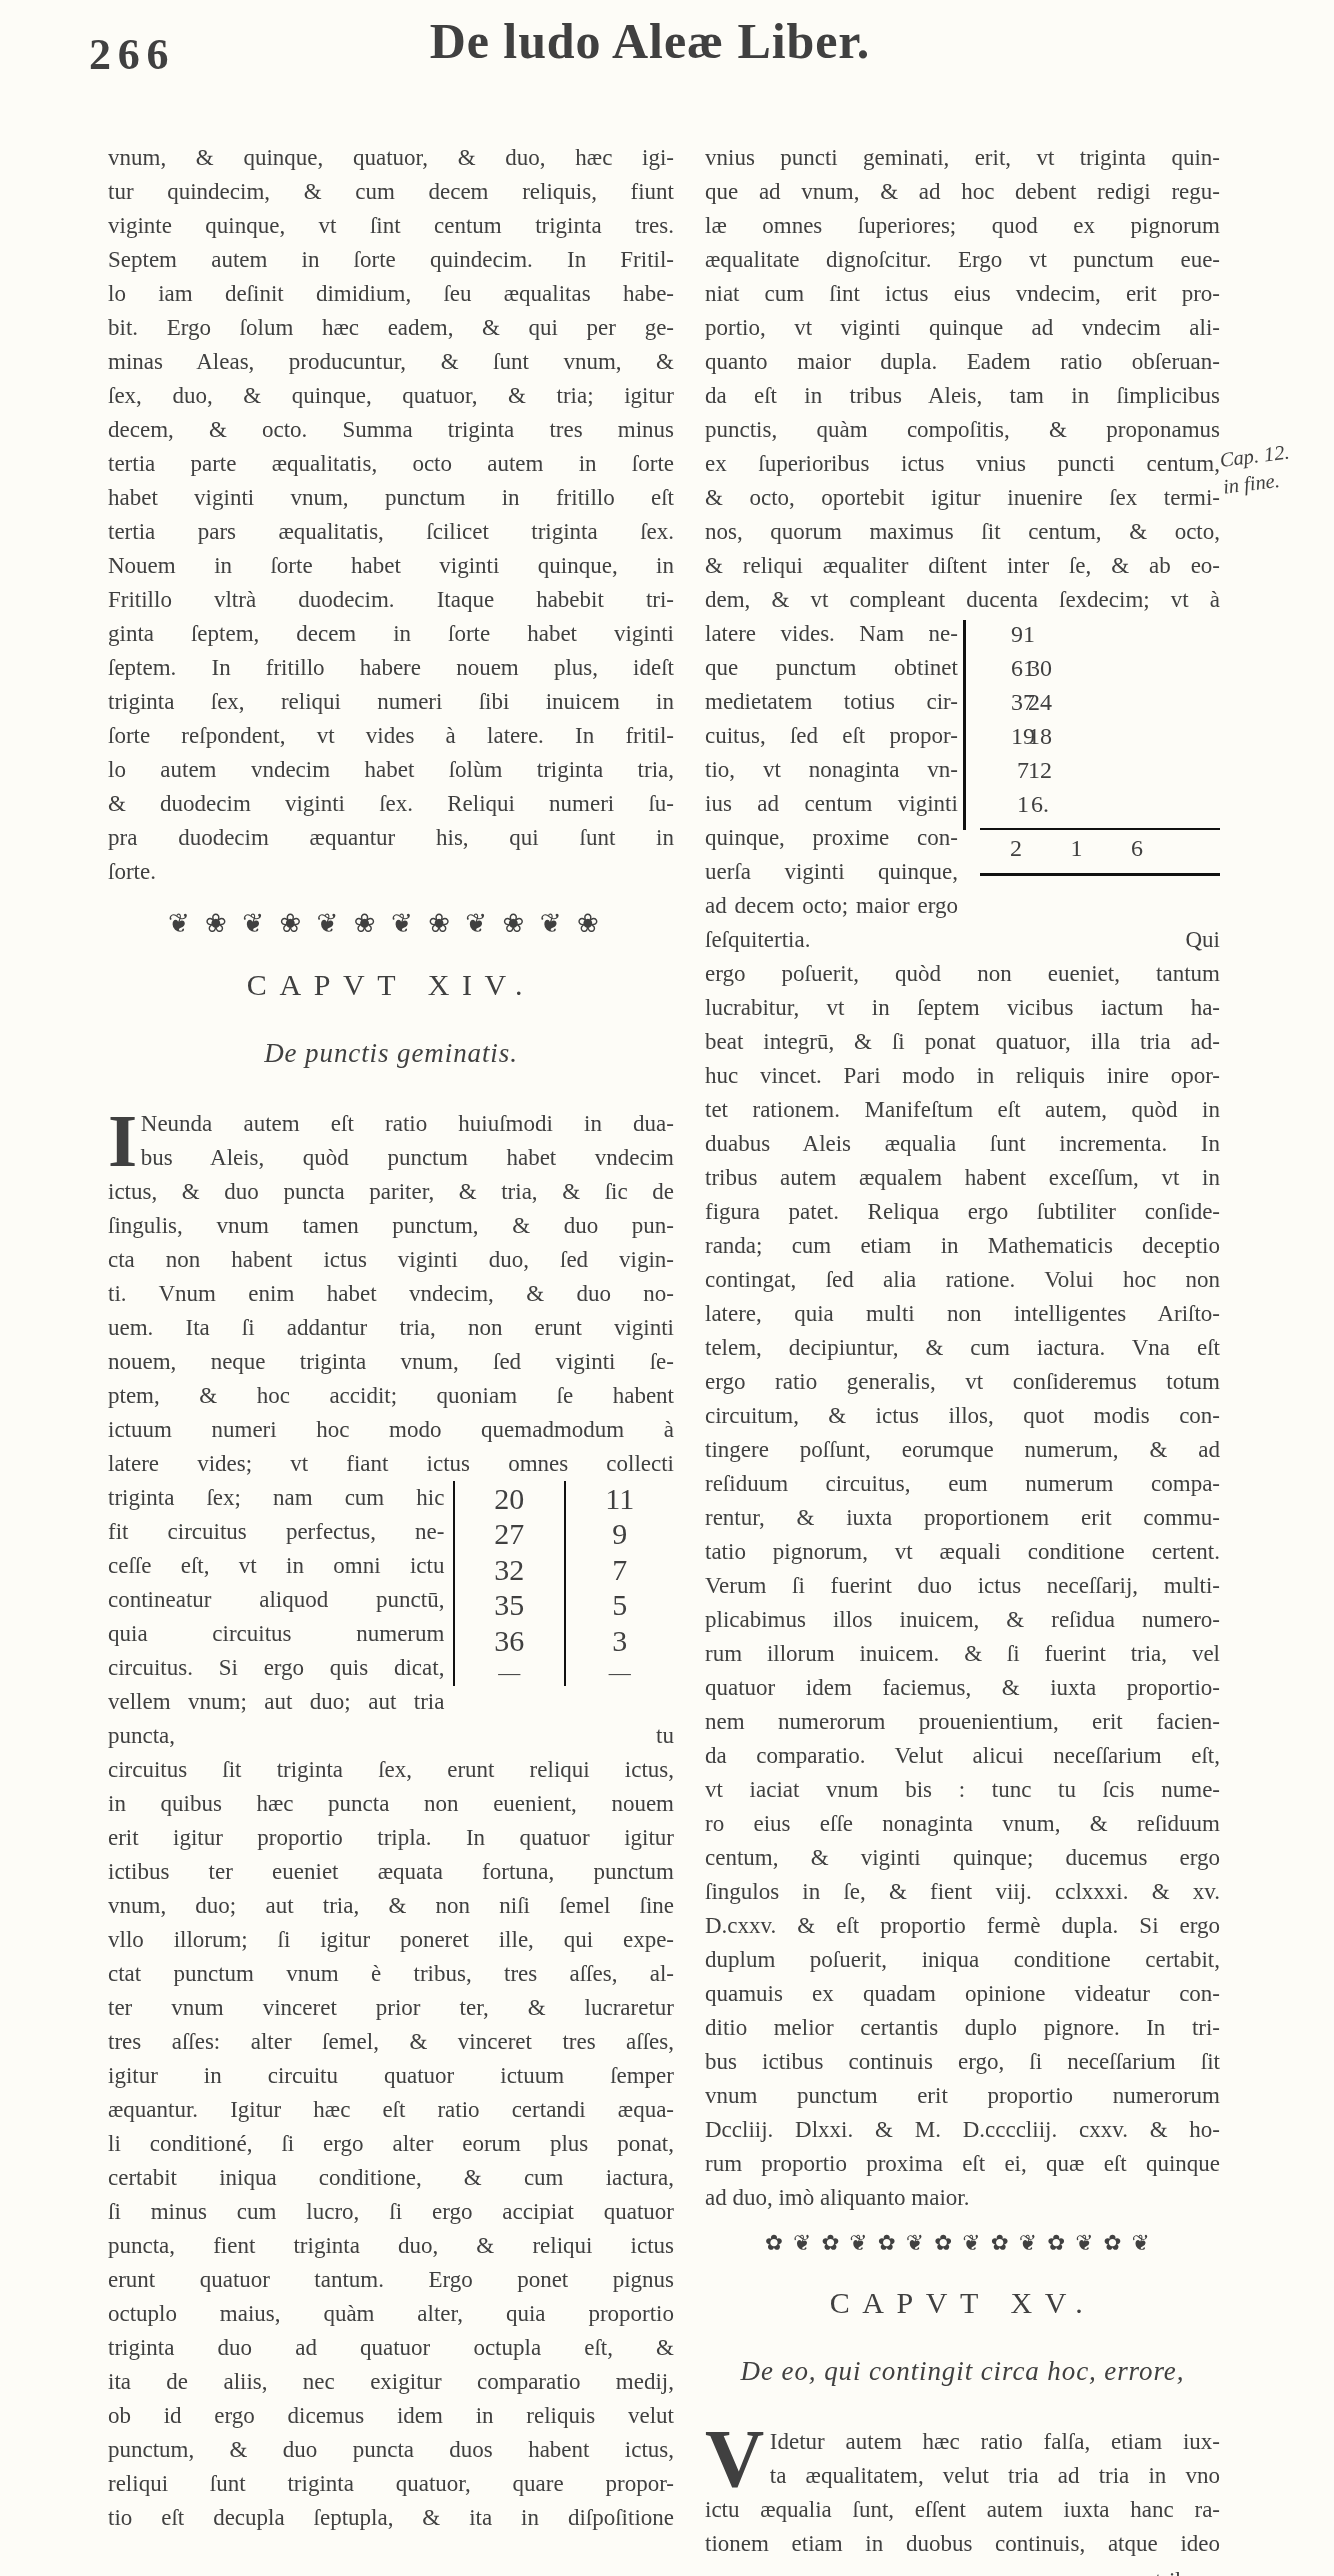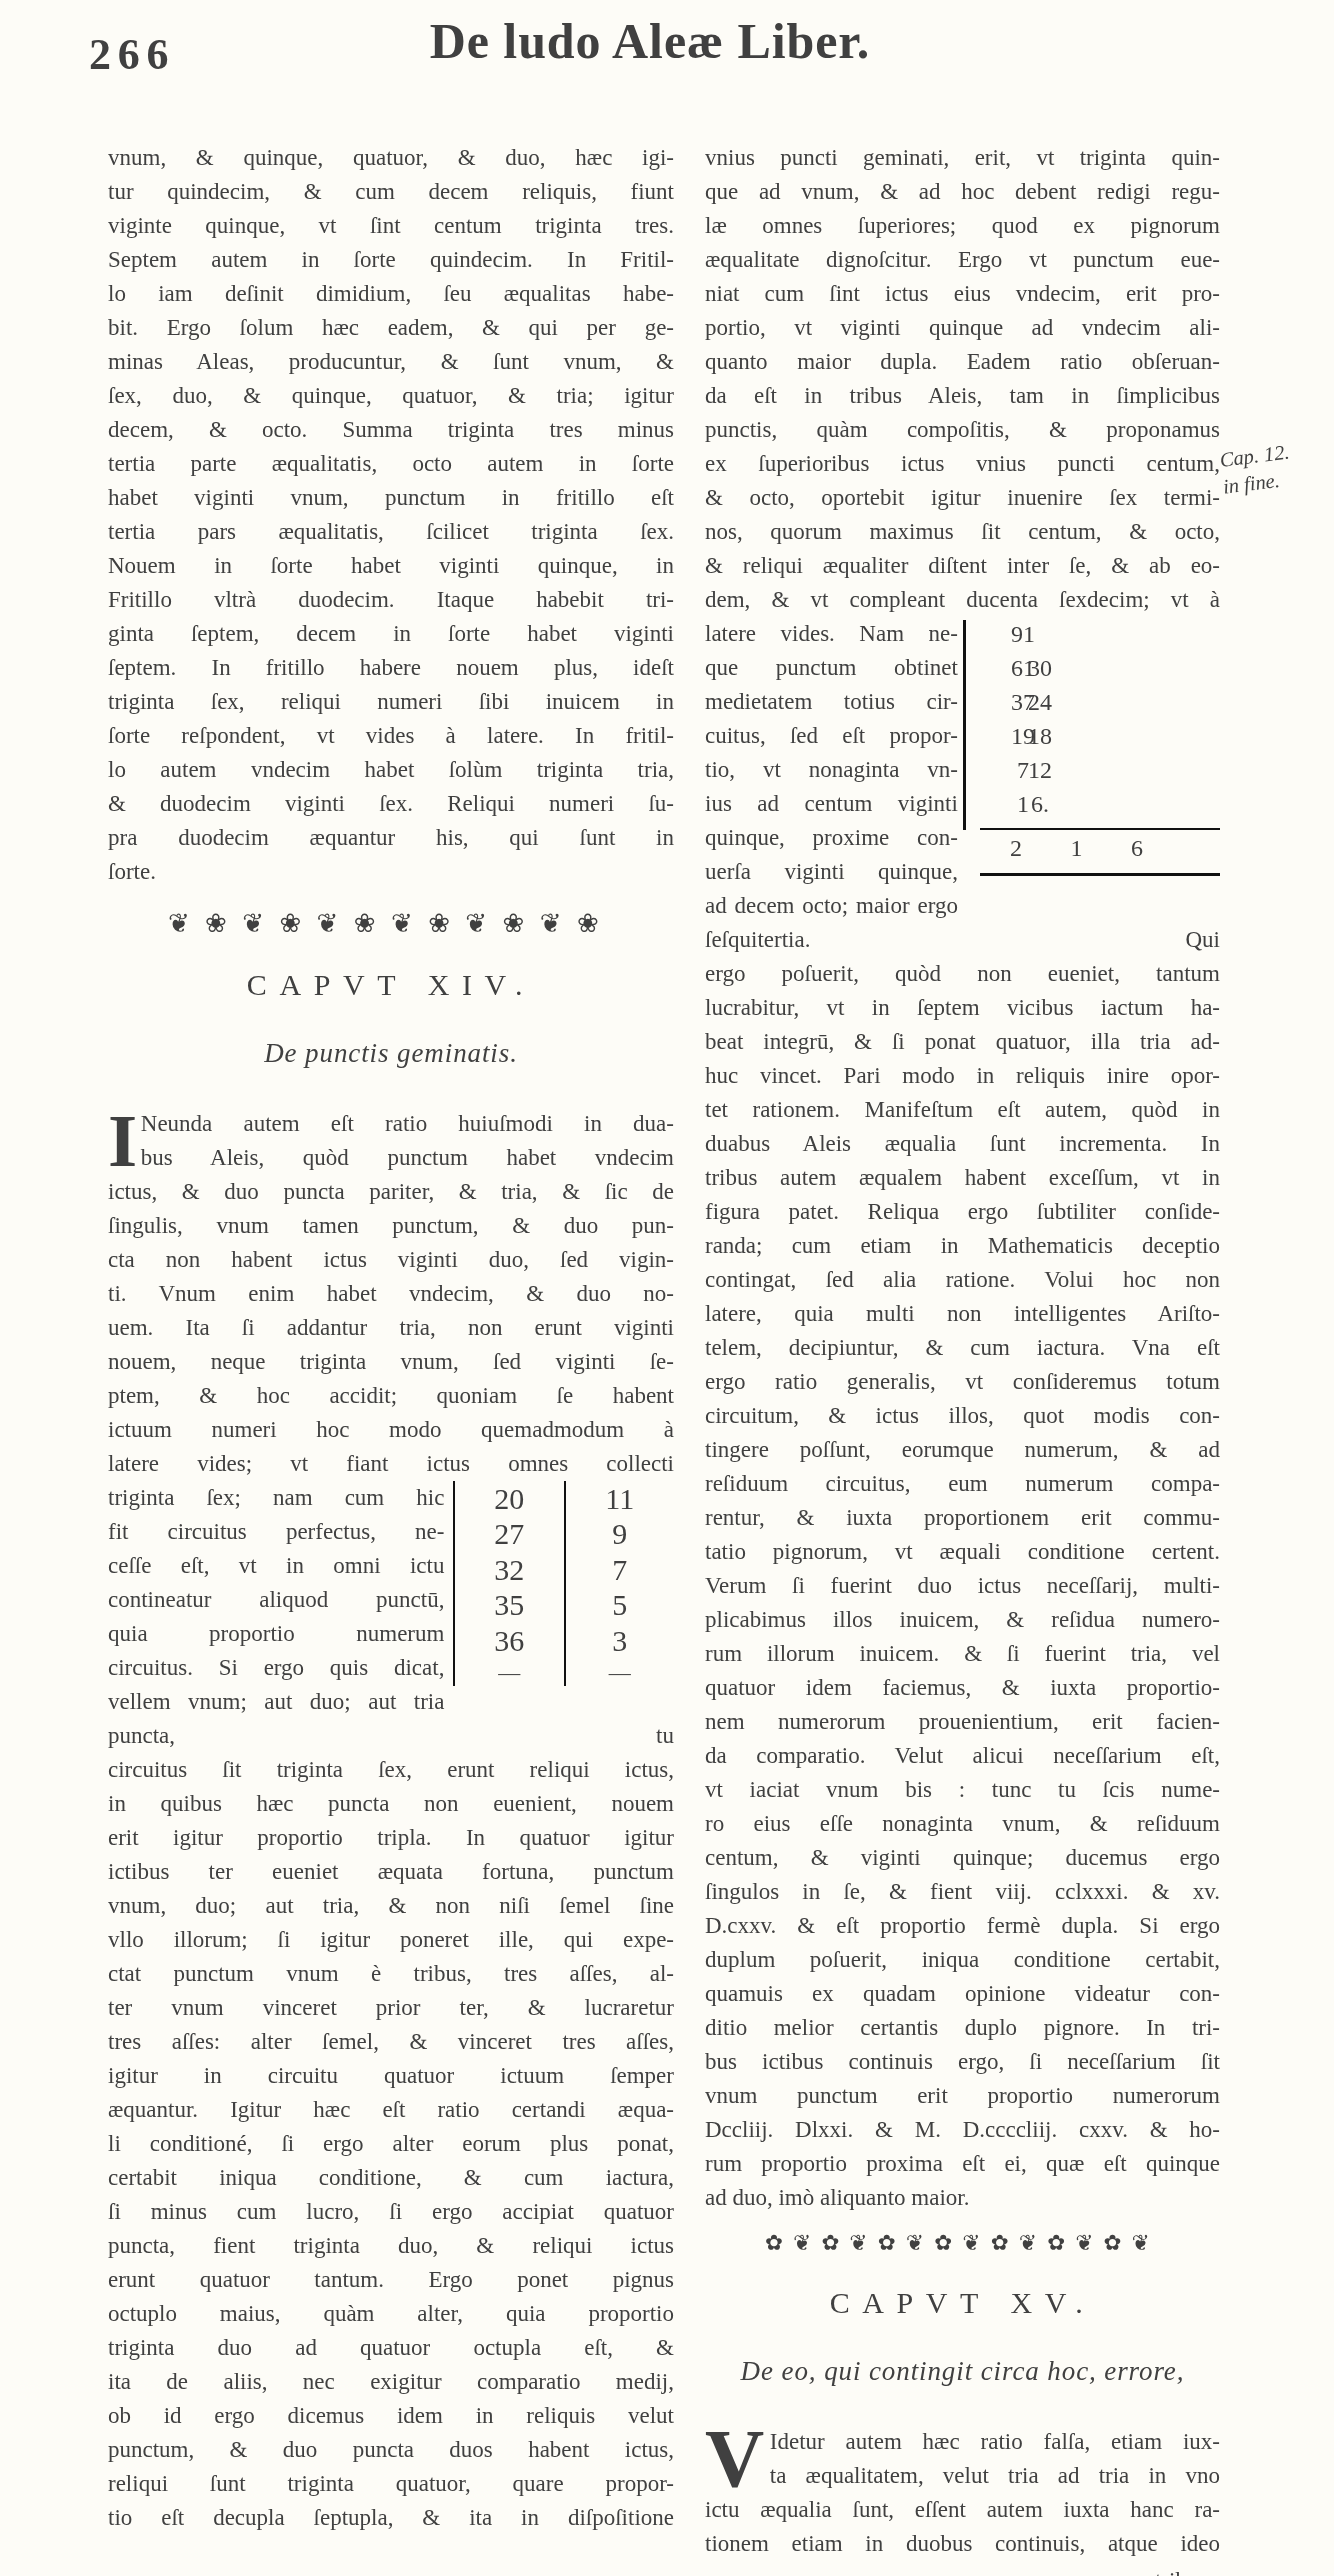--- a/index.html
+++ b/index.html
@@ -168,21 +168,21 @@
           <span class="num">3</span>
           <span class="dash">—</span>
         </div>
       </div>
 
       <div class="lines">
           <div class="tl">triginta ſex; nam cum hic</div>
           <div class="tl">fit circuitus perfectus, ne-</div>
           <div class="tl">ceſſe eſt, vt in omni ictu</div>
           <div class="tl">contineatur aliquod punctū,</div>
-          <div class="tl">quia proportio numerum</div>
+          <div class="tl">quia circuitus numerum</div>
           <div class="tl">circuitus. Si ergo quis dicat,</div>
         </div>
       <div class="lines">
           <div class="tl">vellem vnum; aut duo; aut tria puncta, tu</div>
           <div class="tl">circuitus ſit triginta ſex, erunt reliqui ictus,</div>
           <div class="tl">in quibus hæc puncta non euenient, nouem</div>
           <div class="tl">erit igitur proportio tripla. In quatuor igitur</div>
           <div class="tl">ictibus ter eueniet æquata fortuna, punctum</div>
           <div class="tl">vnum, duo; aut tria, &amp; non niſi ſemel ſine</div>
           <div class="tl">vllo illorum; ſi igitur poneret ille, qui expe-</div>

